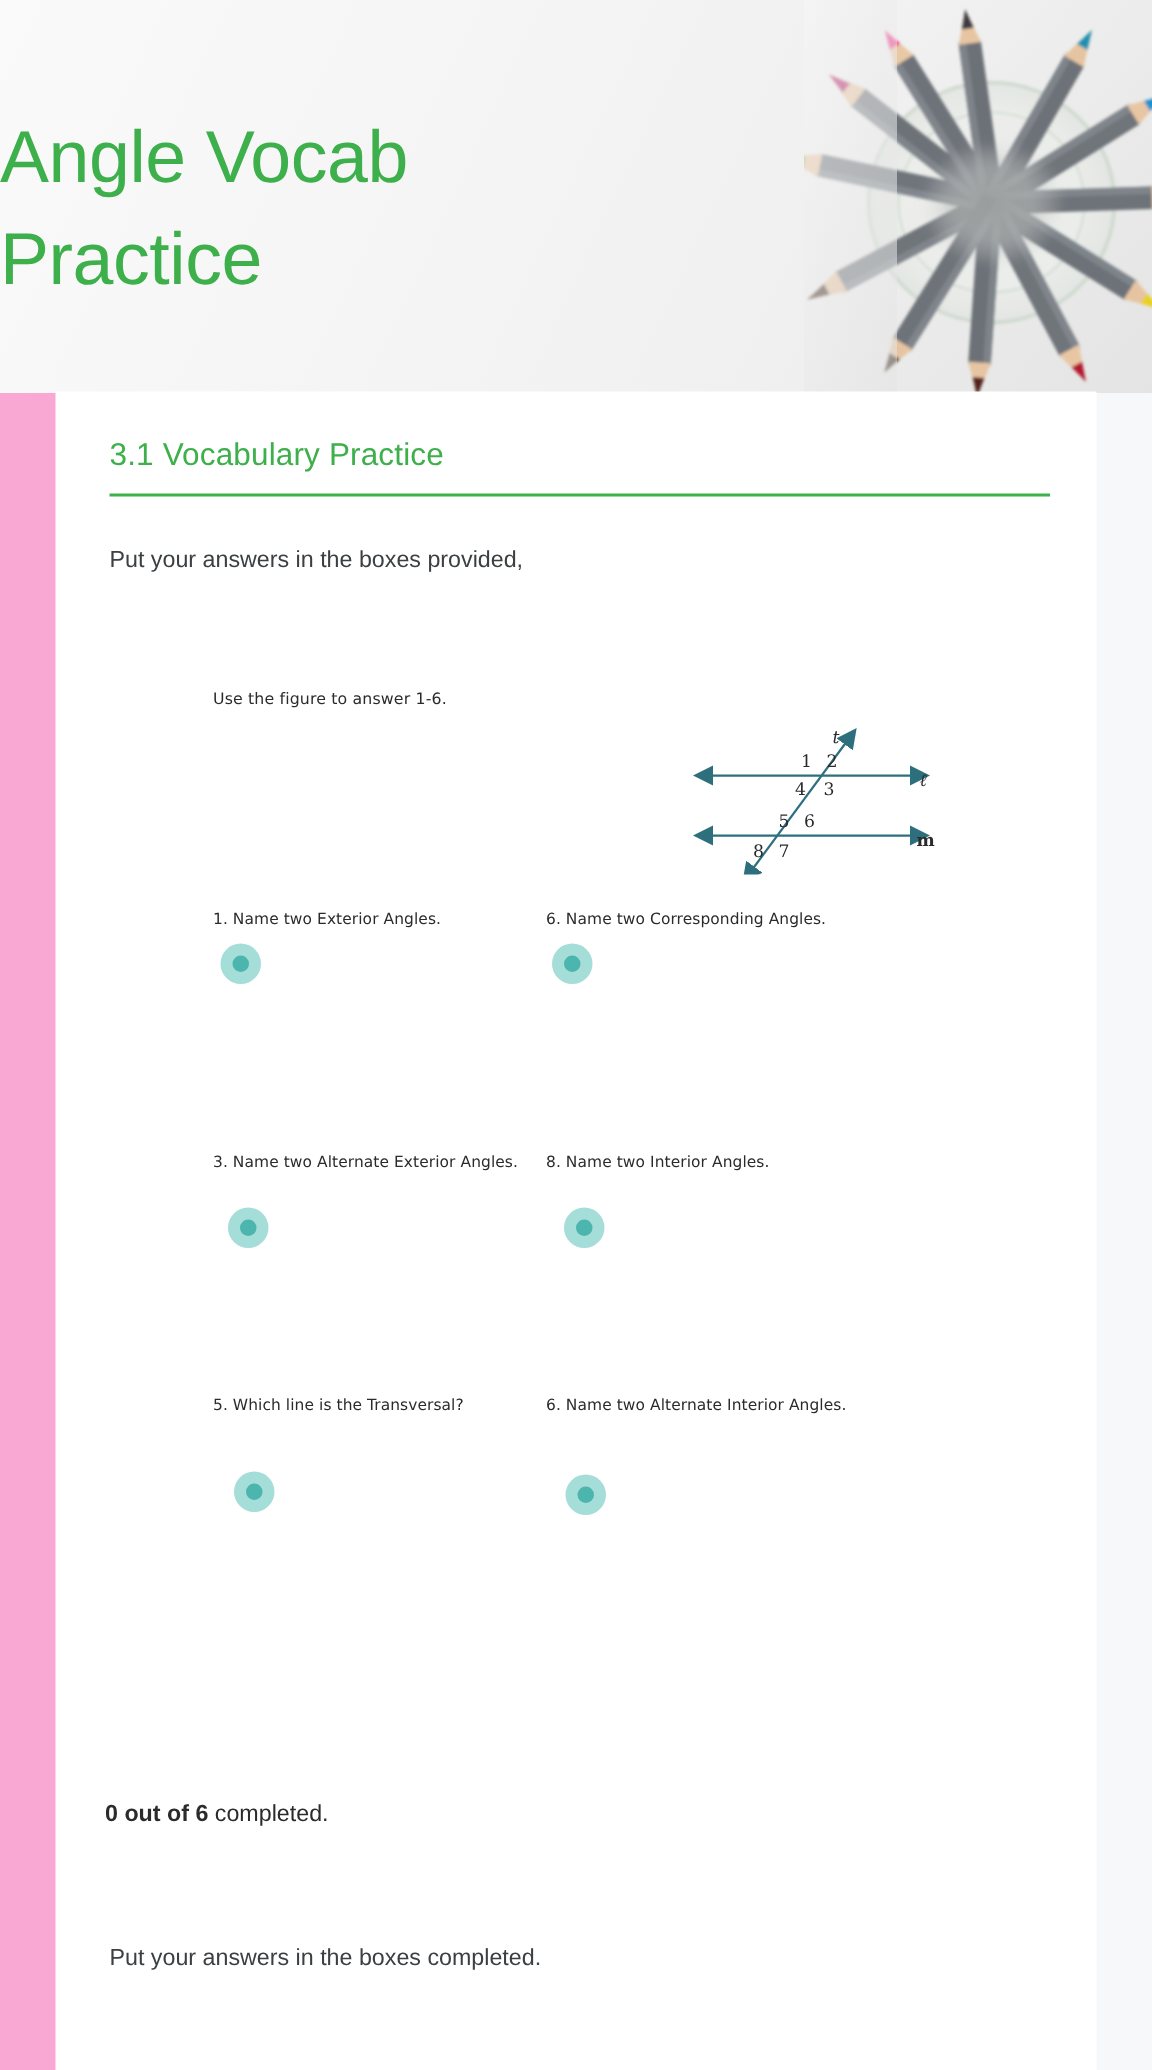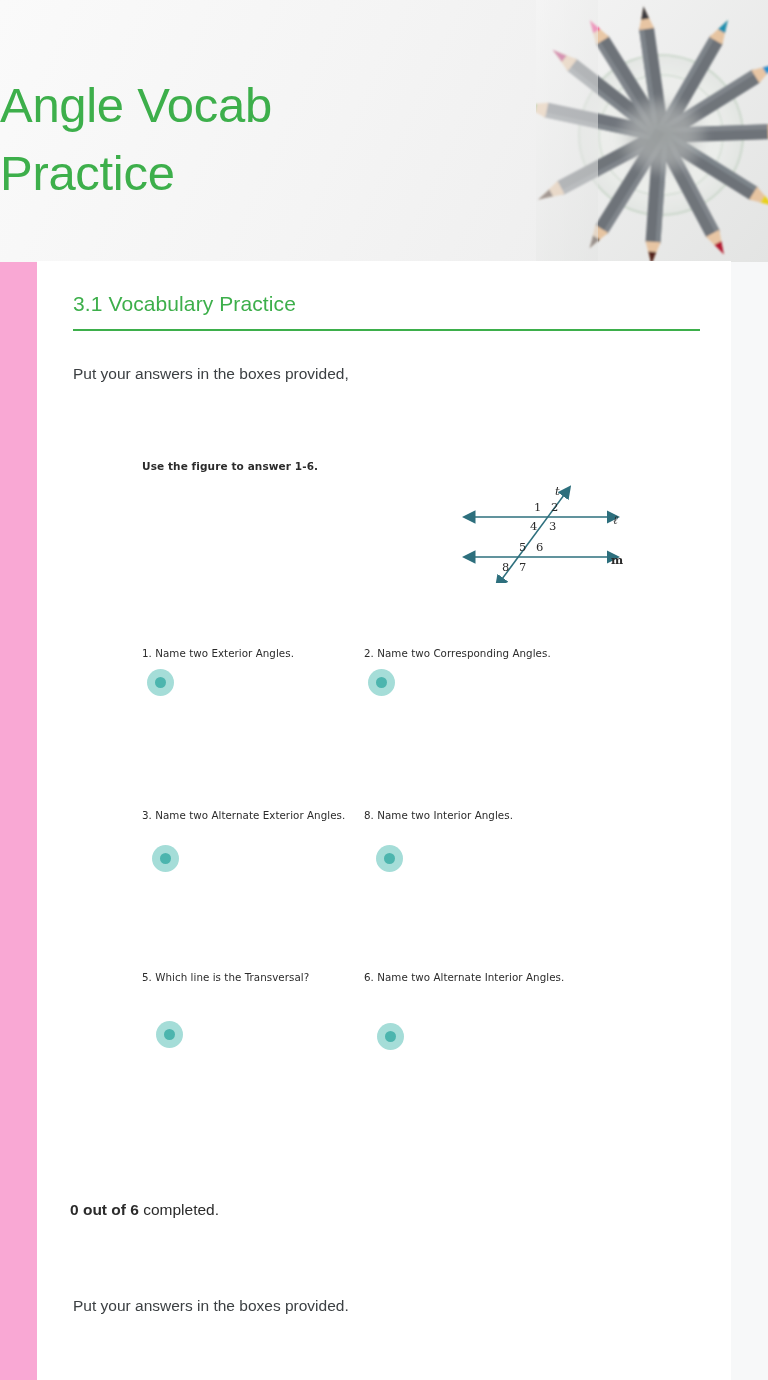--- a/index.html
+++ b/index.html
@@ -91,34 +91,32 @@
     height: 810px;
   }
 
   .use-figure {
     position: absolute;
     left: 105px; top: 59px;
     font-size: 10.5px;
     color: #2b2b2b;
     font-family: "DejaVu Sans", sans-serif;
     letter-spacing: 0.1px;
-    font-weight: bold;
   }
 
   
   .figure {
     position: absolute;
     left: 425px; top: 82px;
     width: 172px; height: 100px;
   }
 
   
   .q {
     position: absolute;
-    margin-top: 40px;
   }
   .q-label {
     font-size: 10.3px;
     color: #2b2b2b;
     font-family: "DejaVu Sans", sans-serif;
     letter-spacing: 0.05px;
     white-space: nowrap;
   }
   .answer-dot {
     position: absolute;
@@ -332,21 +330,21 @@
           </g>
         </svg>
       </div>
 
       <div class="q" style="left:105px; top:206px;">
         <div class="q-label">1.  Name two Exterior Angles.</div>
         <div class="answer-dot" style="left:5px; top:22px;"></div>
       </div>
 
       <div class="q" style="left:327px; top:206px;">
-        <div class="q-label">2. Name two Corresponding Angles.</div>
+        <div class="q-label">6. Name two Corresponding Angles.</div>
         <div class="answer-dot" style="left:4px; top:22px;"></div>
       </div>
 
       <div class="q" style="left:105px; top:368px;">
         <div class="q-label">3.  Name two Alternate Exterior Angles.</div>
         <div class="answer-dot" style="left:10px; top:36px;"></div>
       </div>
 
       <div class="q" style="left:327px; top:368px;">
         <div class="q-label">8.  Name two Interior Angles.</div>
@@ -362,17 +360,17 @@
         <div class="q-label">6.  Name two Alternate Interior Angles.</div>
         <div class="answer-dot" style="left:13px; top:52px;"></div>
       </div>
 
     </div>
 
     <div class="completed-line">
       <b>0 out of 6</b><span> completed.</span>
     </div>
 
-    <div class="footer-note">Put your answers in the boxes provided.</div>
+    <div class="footer-note">Put your answers in the boxes completed.</div>
 
   </div>
 
 </div>
 
 </body></html>

